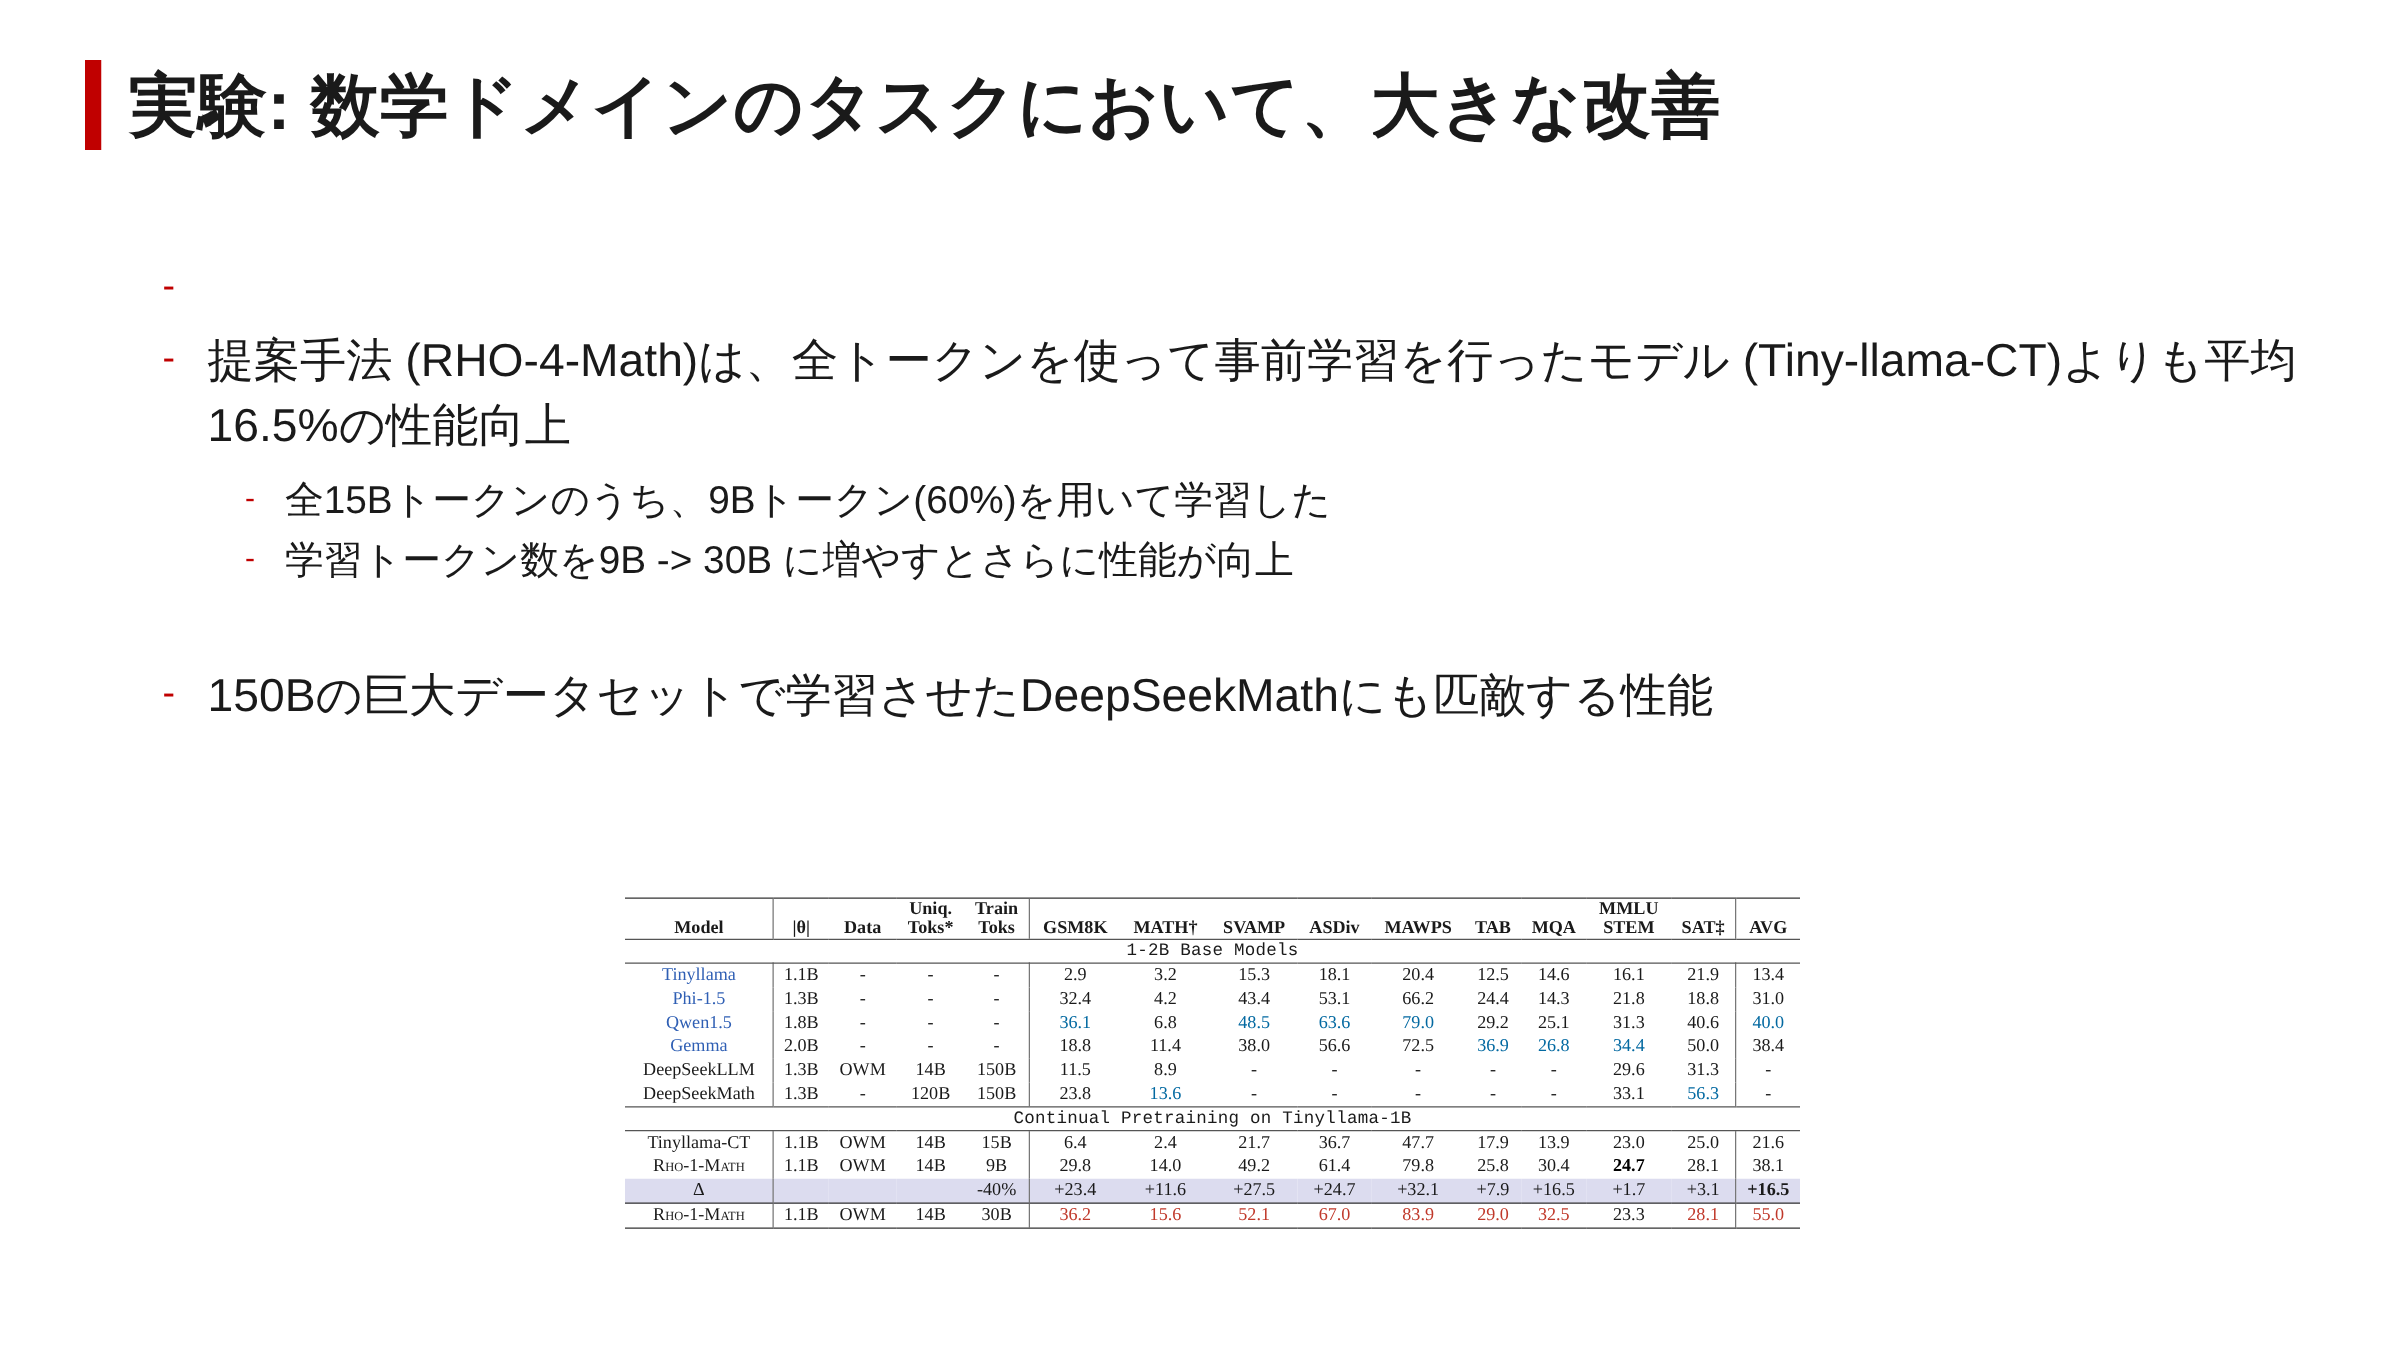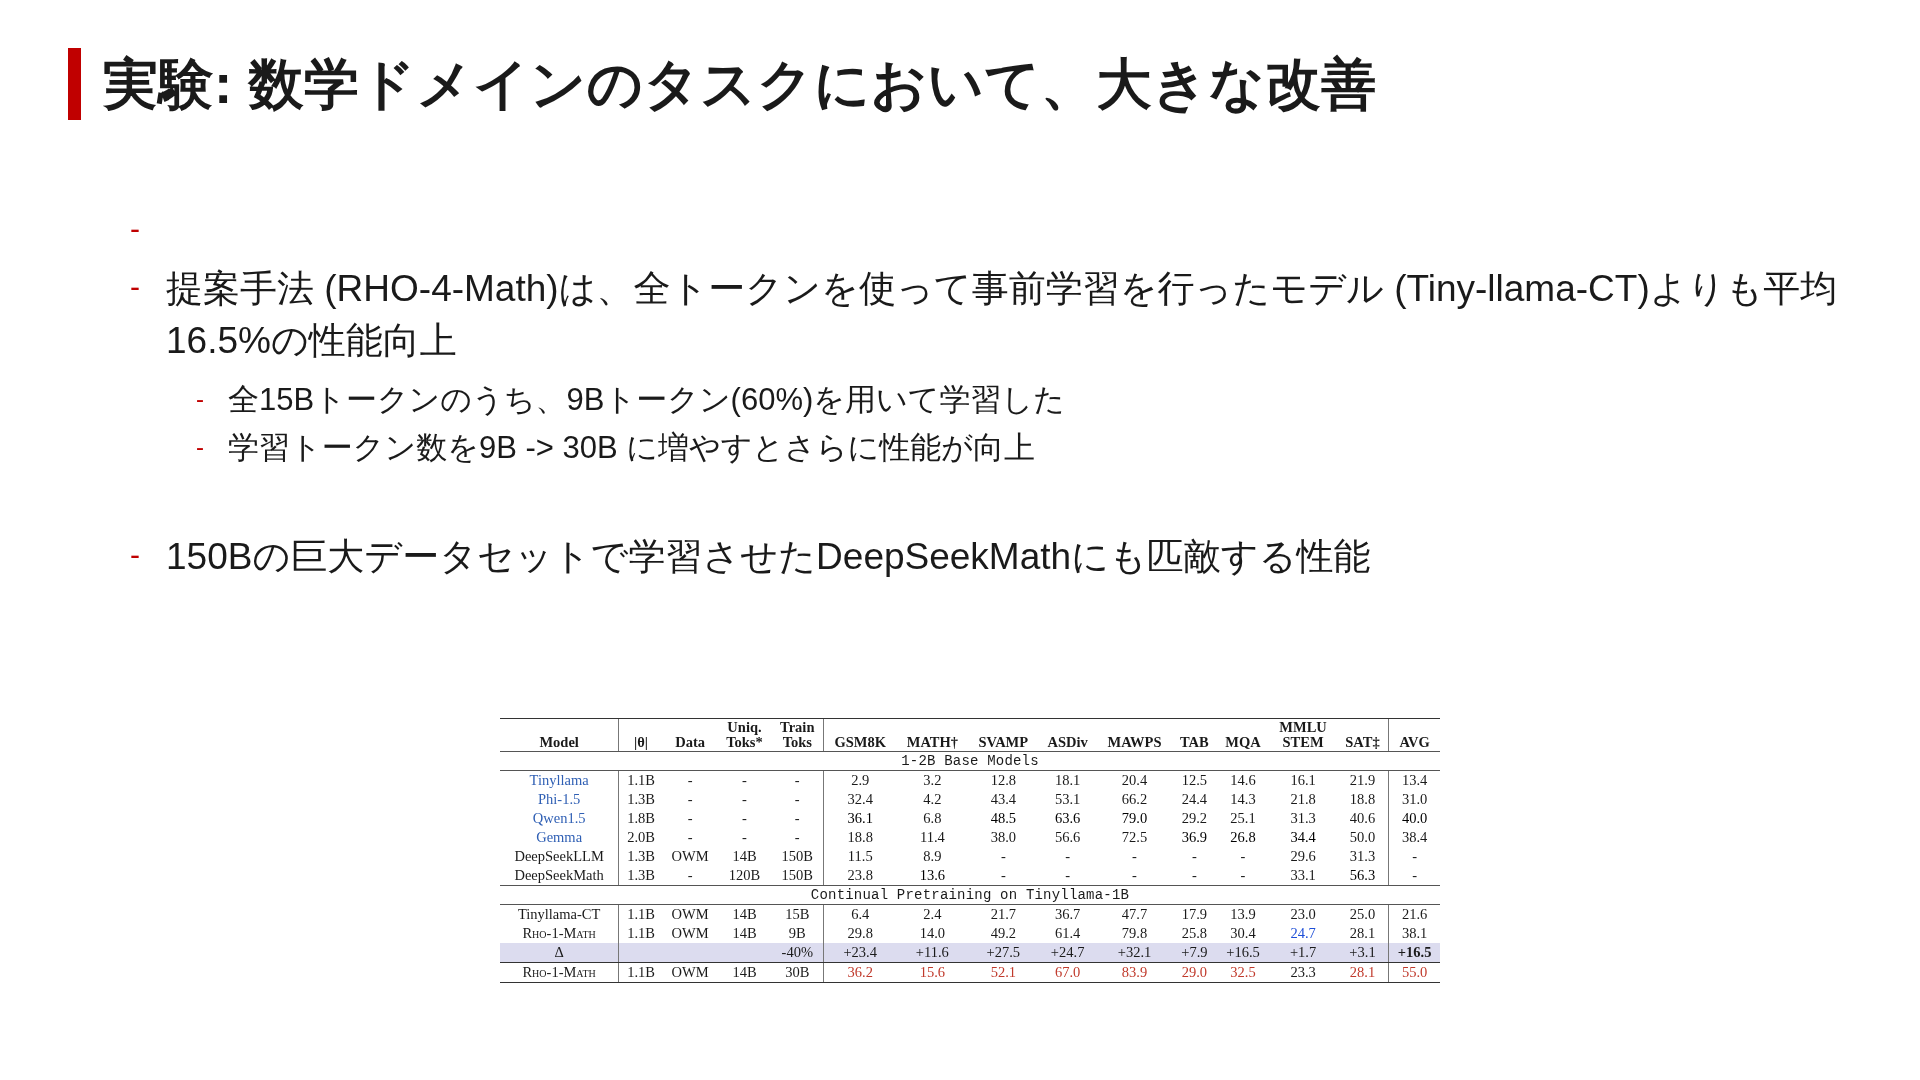--- a/index.html
+++ b/index.html
@@ -112,22 +112,22 @@
   .hdr-row th { border-bottom: 0.8px solid #555; }
   td.model, th.model { text-align: left; padding-left: 2px; }
   .vl { border-left: 0.8px solid #777; }
   .sect {
     font-family: "Liberation Mono", monospace;
     font-size: 14px;
     text-align: center;
     letter-spacing: 0.2px;
   }
   .blue { color: #2f5fb4; }
-  .lblue { color: #000000; }
-  .red { color: #1d4ed8; }
+  .lblue { color: #0369a1; }
+  .red { color: #000000; font-weight: bold; }
   .pink { color: #c0392b; }
   .bold { font-weight: bold; }
   .delta-row td { background: #dcdcef; }
   .sc { font-variant: small-caps; }
 </style>
 </head>
 <body>
 
 <div class="slide">
 
@@ -231,21 +231,21 @@
         </tr>
 
         <tr>
           <td class="model blue">Tinyllama</td>
           <td class="vl">1.1B</td>
           <td>-</td>
           <td>-</td>
           <td>-</td>
           <td class="vl">2.9</td>
           <td>3.2</td>
-          <td>12.8</td>
+          <td>15.3</td>
           <td>18.1</td>
           <td>20.4</td>
           <td>12.5</td>
           <td>14.6</td>
           <td>16.1</td>
           <td>21.9</td>
           <td class="vl">13.4</td>
         </tr>
 
         <tr>

